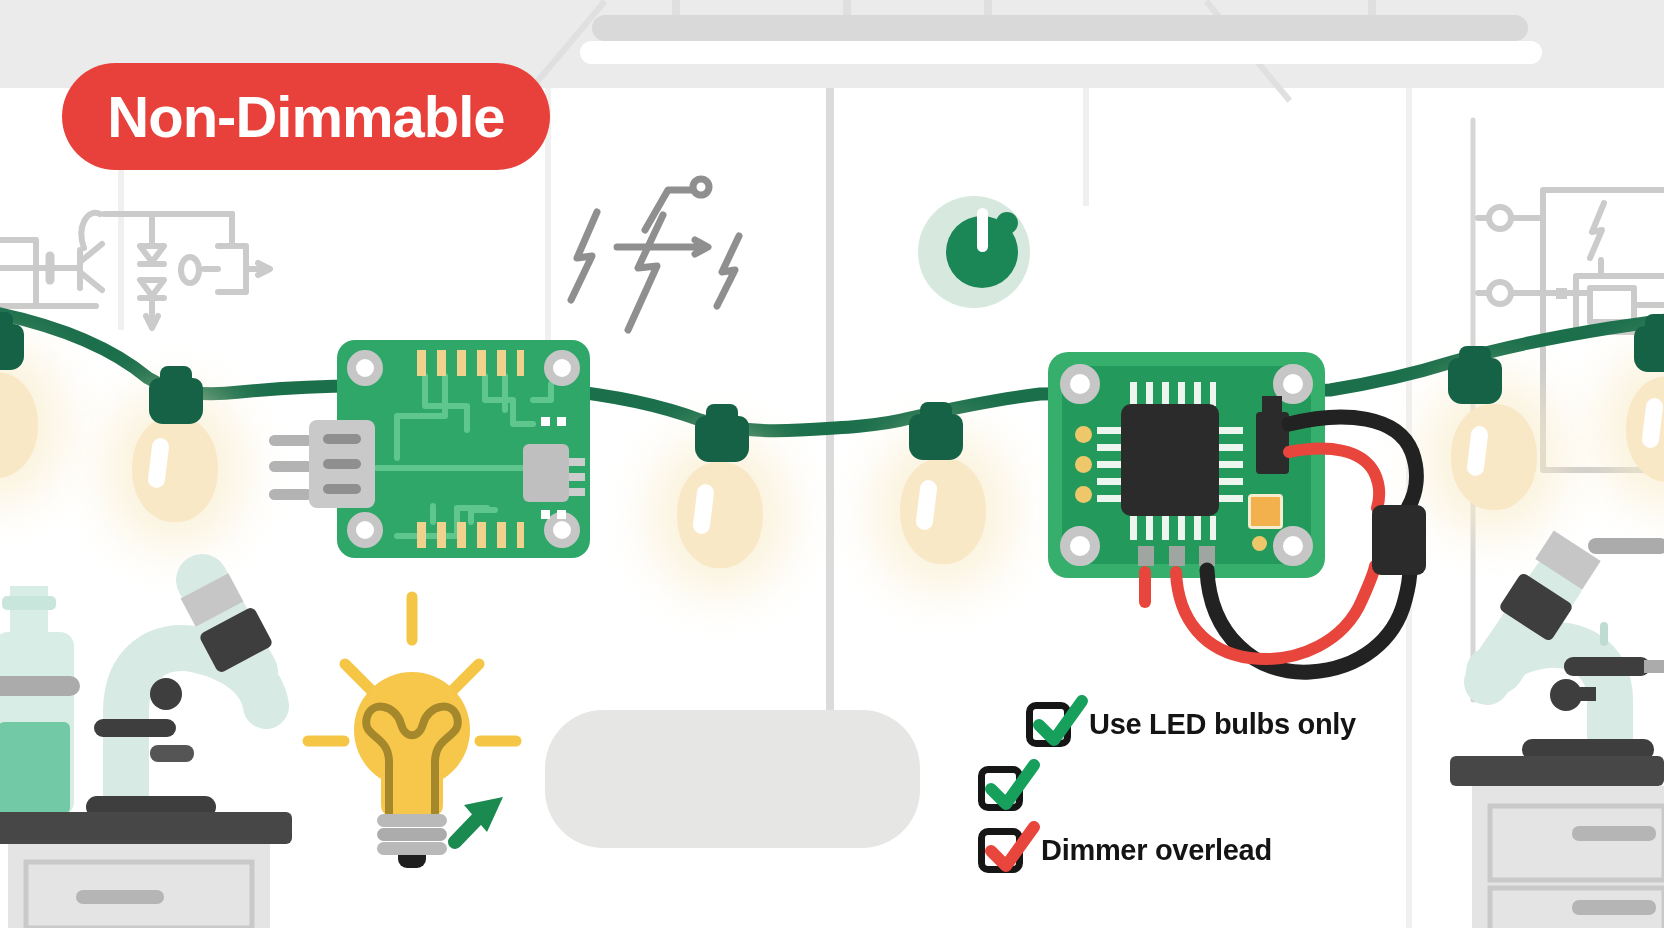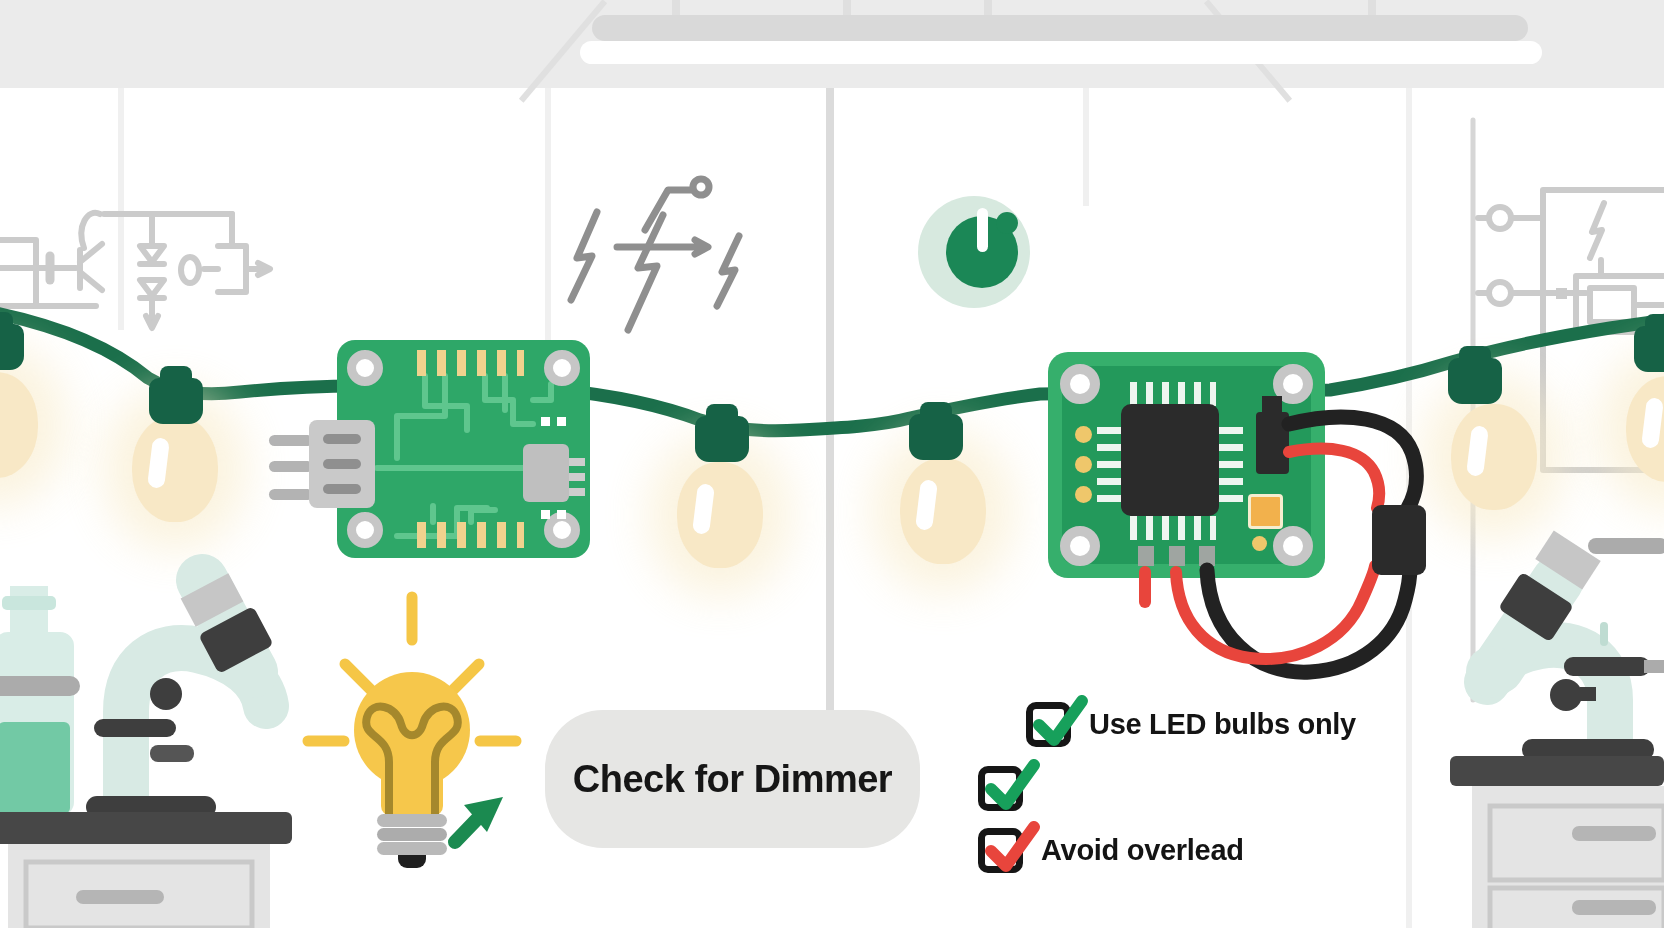--- a/index.html
+++ b/index.html
@@ -303,21 +303,20 @@
       <path d="M 455,842 L 480,816" stroke="#1B8A50" stroke-width="14" stroke-linecap="round"></path>
       <polygon points="503,797 464,805 487,832" fill="#1B8A50"></polygon>
     </g>
   </svg>
   <div class="abs ibulb-base" style="top:814px;"></div>
   <div class="abs ibulb-base" style="top:828px;background:#ACACAC;"></div>
   <div class="abs ibulb-base" style="top:842px;"></div>
   <div class="abs ibulb-nub"></div>
 
   <div class="abs callout">
-    <span>Check for Dimmer</span>
   </div>
 
   <div class="abs check-row" style="top:700px;padding-left:48px;">
     <div class="cbox">
       <svg width="62" height="58">
           <path d="M 12,32 L 27,47 L 55,8" fill="none" stroke-width="12" stroke-linecap="round" stroke-linejoin="round" stroke="#17A05B"></path>
         </svg>
     </div>
     <span class="check-label">Use LED bulbs only</span>
   </div>
@@ -327,17 +326,20 @@
           <path d="M 12,32 L 27,47 L 55,8" fill="none" stroke-width="12" stroke-linecap="round" stroke-linejoin="round" stroke="#17A05B"></path>
         </svg>
     </div>
   </div>
   <div class="abs check-row" style="top:826px;">
     <div class="cbox">
       <svg width="62" height="58">
           <path d="M 12,32 L 27,47 L 55,8" fill="none" stroke-width="12" stroke-linecap="round" stroke-linejoin="round" stroke="#E8453C"></path>
         </svg>
     </div>
-    <span class="check-label">Avoid overlead</span>
-  </div>
-
+    <span class="check-label">Dimmer overlead</span>
+  </div>
+
+  <div class="abs badge red">
+    <span>Non-Dimmable</span>
+  </div>
 
 </div>
 
 </body></html>

